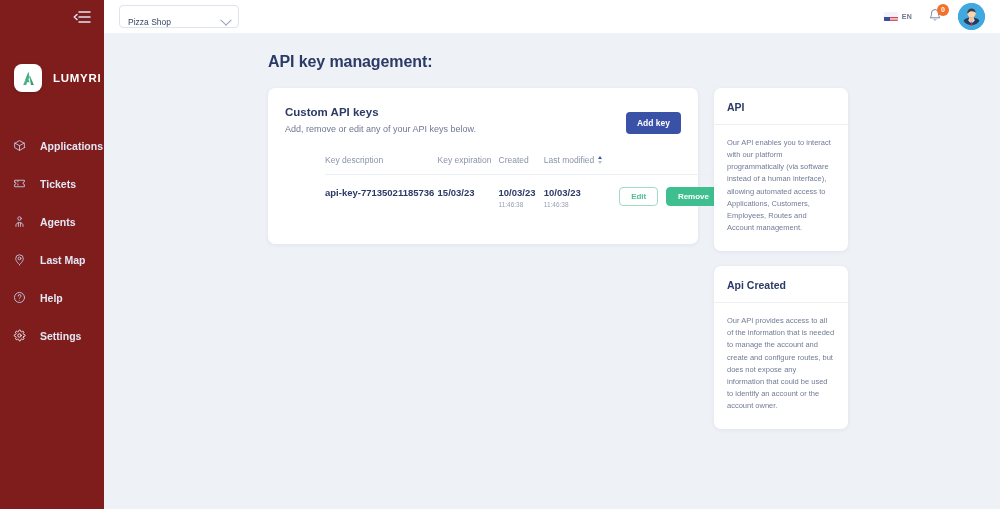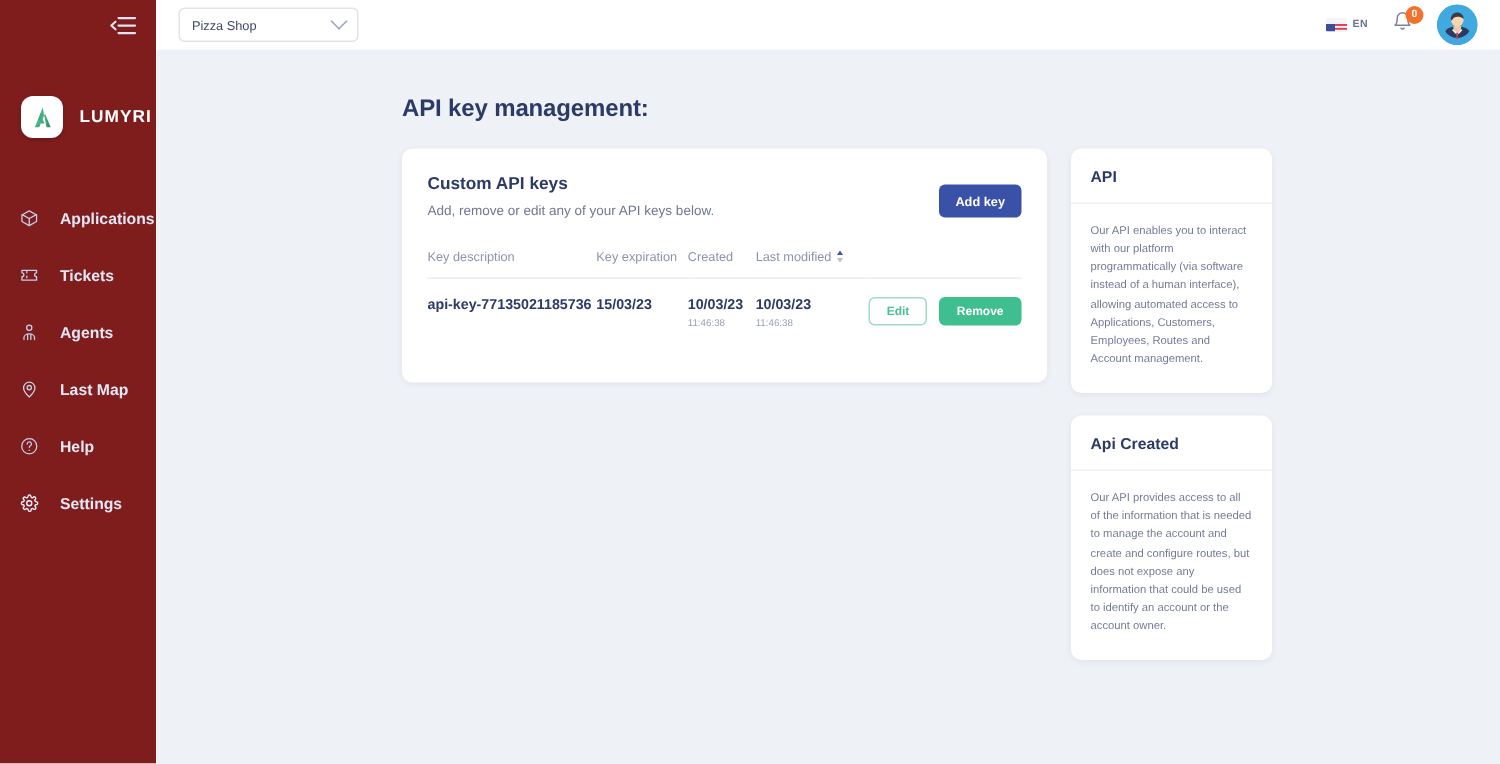--- a/index.html
+++ b/index.html
@@ -126,21 +126,21 @@
     position: relative;
   }
 
   .shop-select {
     width: 120px;
     height: 23px;
     border: 1px solid #dfe3ec;
     border-radius: 4px;
     background: #ffffff;
     display: flex;
-    align-items: center;
+    align-items: flex-end;
     justify-content: space-between;
     padding: 0 8px;
     cursor: pointer;
     font-size: 8.5px;
     color: #3b4763;
     gap: 24px;
   }
 
   .shop-select-label { font-size: 8.5px; color: #3b4763; }
 
@@ -210,21 +210,21 @@
     width: 27px; height: 27px;
     border-radius: 50%;
     overflow: hidden;
     cursor: pointer;
     background: #35a7e0;
     display: block;
   }
 
   
   .content {
-    padding: 31px 40px 0 164px;
+    padding: 20px 40px 0 164px;
   }
 
   .page-title {
     font-size: 16px;
     font-weight: bold;
     color: #2b3a66;
     margin-bottom: 17px;
     letter-spacing: -.1px;
   }
 
@@ -276,20 +276,21 @@
     cursor: pointer;
     font-family: inherit;
     margin-top: 7px;
     white-space: nowrap;
   }
 
   table.keys {
     width: 100%;
     border-collapse: collapse;
     margin-top: 21px;
+    margin-left: 40px;
   }
 
   table.keys th {
     text-align: left;
     font-size: 8.5px;
     font-weight: normal;
     color: #8a93ab;
     padding: 0 0 9px 0;
     border-bottom: 1px solid #eceff5;
     white-space: nowrap;

